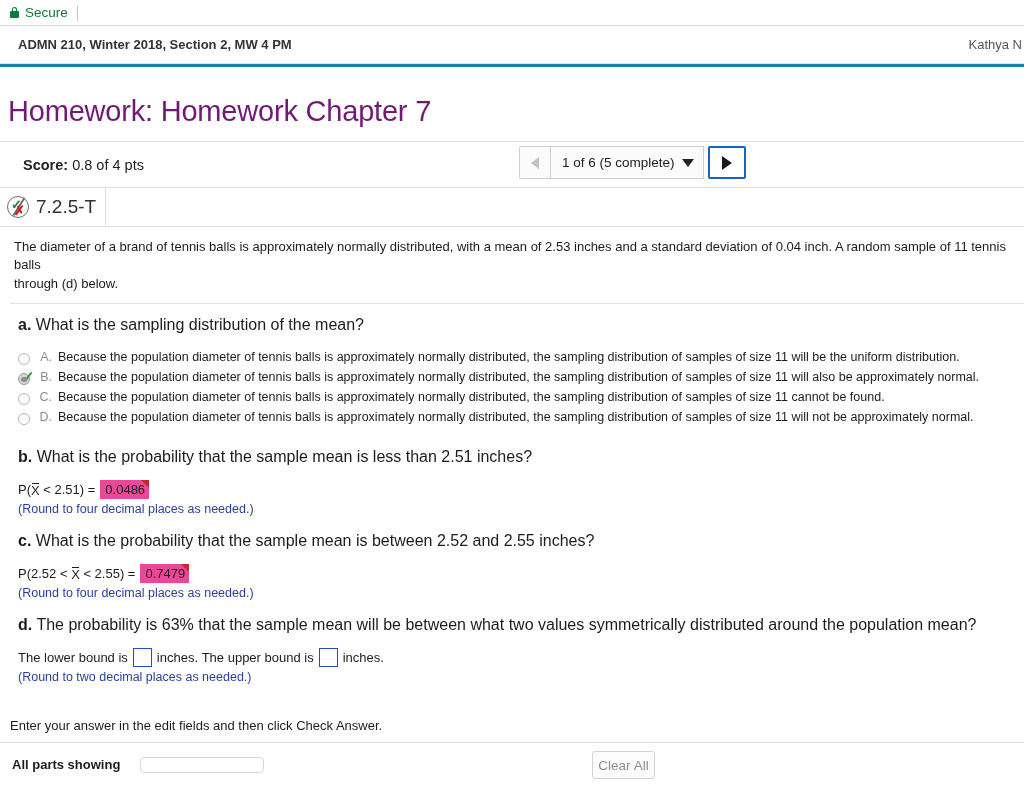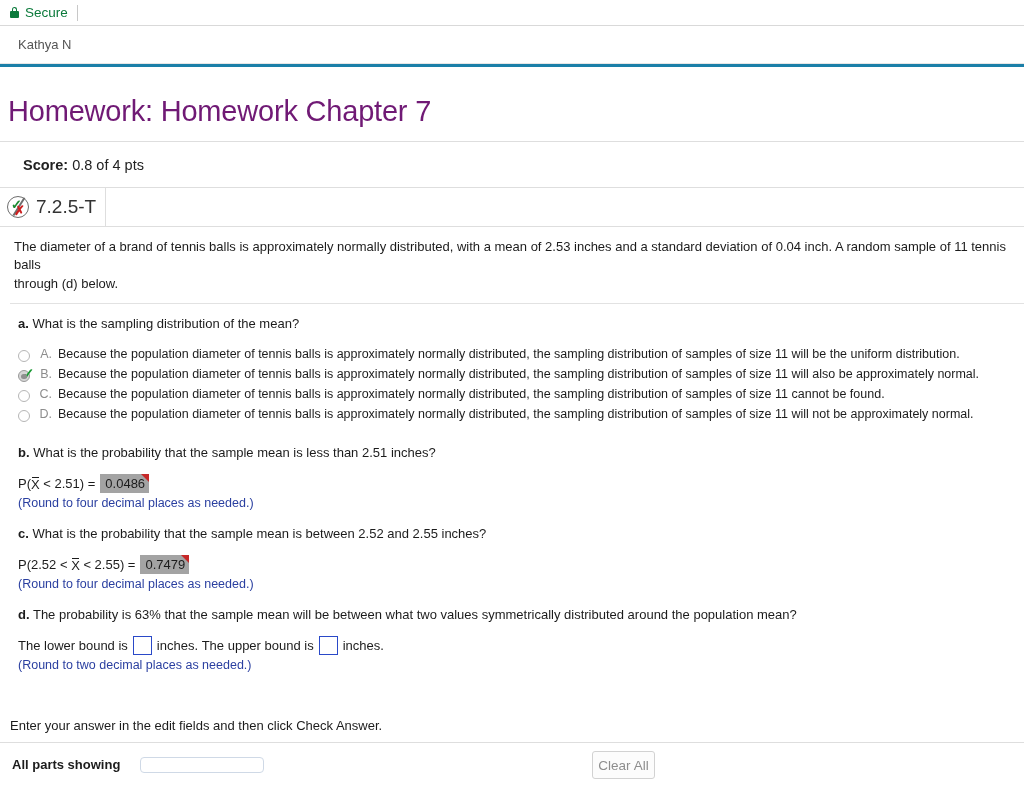--- a/index.html
+++ b/index.html
@@ -186,21 +186,21 @@
     font-size: 13px;
     color: #1c1c1c;
     line-height: 1.42;
     padding: 11px 0 10px 14px;
     white-space: pre-wrap;
     width: 1032px;
   }
   .stem-rule { height: 1px; background: #e2e2e2; margin: 0 0 0 10px; }
 
   .part-q {
-    font-size: 13px;
+    font-size: 16px;
     color: #1c1c1c;
     padding: 12px 0 0 18px;
   }
   .part-q b { font-weight: bold; }
 
   
   .choices { padding: 16px 0 0 18px; }
   .choice {
     display: flex;
     align-items: flex-start;
@@ -260,21 +260,21 @@
     display: inline-block;
     padding-top: 1px;
   }
   .xbar::before {
     content: "";
     position: absolute;
     left: 0.5px; right: 0.5px; top: 1px;
     height: 1.2px; background: #1c1c1c;
   }
   .filled-box {
-    background: #a3a3a3;
+    background: #ec4899;
     border: none;
     font-size: 13px;
     color: #1c1c1c;
     padding: 2px 4px 2px 5px;
     margin-left: 5px;
     position: relative;
     font-family: "Liberation Sans", sans-serif;
   }
   .flag {
     position: absolute;
@@ -358,30 +358,43 @@
 <div class="urlbar">
   <span class="lock-icon">
     <span class="shackle"></span>
       <span class="body"></span>
   </span>
   <span class="secure-label">Secure</span>
   <span class="url-sep"></span>
 </div>
 
 <div class="course-bar">
+  <span>ADMN 210, Winter 2018, Section 2, MW 4 PM</span>
   <span class="course-user">Kathya N</span>
 </div>
 <div class="teal-rule"></div>
 
 <div class="page-title">Homework: Homework Chapter 7</div>
 <div class="hairline"></div>
 
 <div class="score-row">
   <span class="score-text"><b>Score:</b> <span>0.8 of 4 pts</span></span>
 
+  <div class="nav-group">
+    <div class="nav-prev">
+      <span class="tri-left"></span>
+    </div>
+    <div class="nav-select">
+      <span>1 of 6 (5 complete)</span>
+      <span class="tri-down"></span>
+    </div>
+    <div class="nav-next">
+      <span class="tri-right"></span>
+    </div>
+  </div>
 </div>
 <div class="hairline"></div>
 
 <div class="exid-row">
   <div class="exid-cell">
     <span class="cx-icon">
       <span class="slash"></span>
       <span class="chk">✓</span>
       <span class="ex">✗</span>
     </span>

